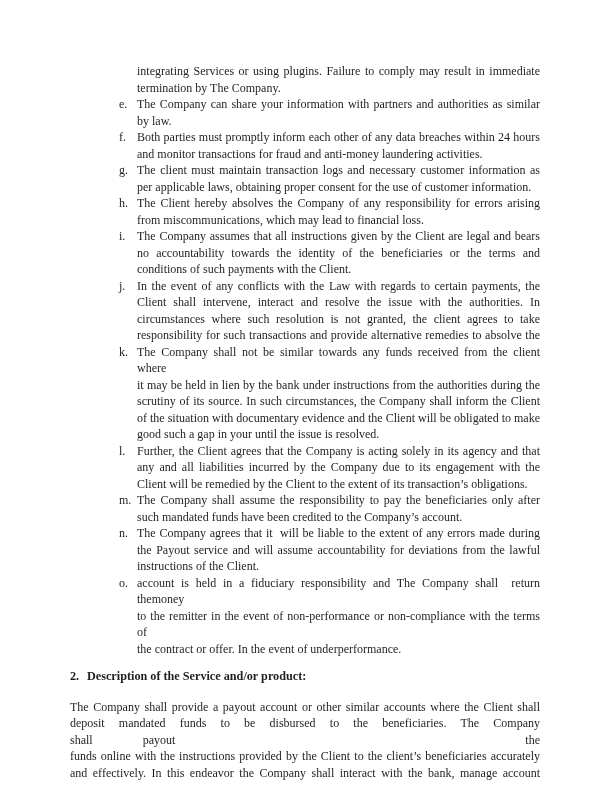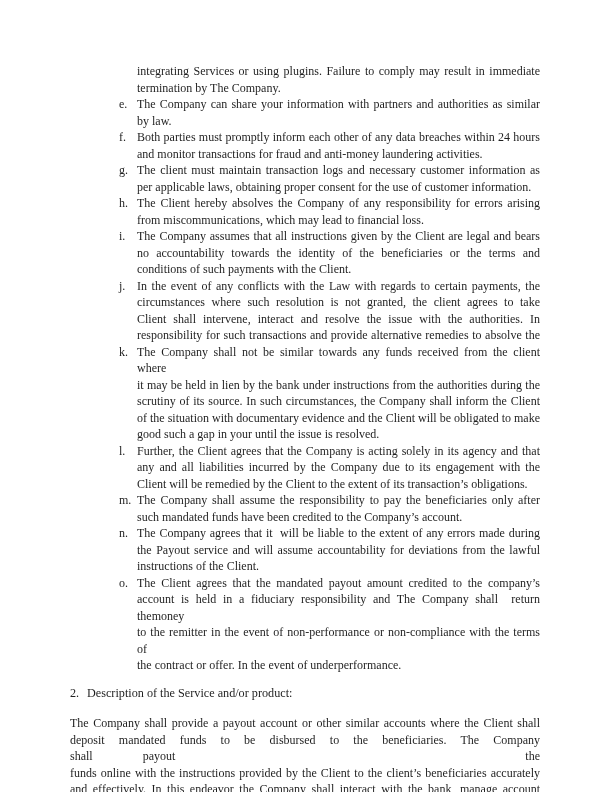--- a/index.html
+++ b/index.html
@@ -36,21 +36,21 @@
     padding-left: 67px;
   }
   .list-item .marker {
     position: absolute;
     left: 49px; top: 0;
     font-size: 12px;
     line-height: 16.5px;
   }
   .heading {
     margin-top: 11px;
-    font-weight: normal;
+    font-weight: bold;
     font-size: 12.2px;
     line-height: 16.5px;
   }
   .heading .h-num { display: inline-block; min-width: 17px; }
   .closing { margin-top: 14px; }
 </style>
 </head>
 <body>
 
 <div id="page">
@@ -84,22 +84,22 @@
         </div>
         <div class="list-item">
           <span class="marker">i.</span>
           <div class="line">The Company assumes that all instructions given by the Client are legal and bears</div>
           <div class="line">no accountability towards the identity of the beneficiaries or the terms and</div>
           <div class="line last">conditions of such payments with the Client.</div>
         </div>
         <div class="list-item">
           <span class="marker">j.</span>
           <div class="line">In the event of any conflicts with the Law with regards to certain payments, the</div>
+          <div class="line">Client shall intervene, interact and resolve the issue with the authorities. In</div>
           <div class="line">circumstances where such resolution is not granted, the client agrees to take</div>
-          <div class="line">Client shall intervene, interact and resolve the issue with the authorities. In</div>
           <div class="line">responsibility for such transactions and provide alternative remedies to absolve the</div>
         </div>
         <div class="list-item">
           <span class="marker">k.</span>
           <div class="line">The Company shall not be similar towards any funds received from the client where</div>
           <div class="line">it may be held in lien by the bank under instructions from the authorities during the</div>
           <div class="line">scrutiny of its source. In such circumstances, the Company shall inform the Client</div>
           <div class="line">of the situation with documentary evidence and the Client will be obligated to make</div>
           <div class="line last">good such a gap in your until the issue is resolved.</div>
         </div>
@@ -115,21 +115,20 @@
           <div class="line last">such mandated funds have been credited to the Company’s account.</div>
         </div>
         <div class="list-item">
           <span class="marker">n.</span>
           <div class="line">The Company agrees that it&nbsp;&nbsp;will be liable to the extent of any errors made during</div>
           <div class="line">the Payout service and will assume accountability for deviations from the lawful</div>
           <div class="line last">instructions of the Client.</div>
         </div>
         <div class="list-item">
           <span class="marker">o.</span>
-          <div class="line">The Client agrees that the mandated payout amount credited to the company’s</div>
           <div class="line">account is held in a fiduciary responsibility and The Company shall&nbsp;&nbsp;return themoney</div>
           <div class="line">to the remitter in the event of non-performance or non-compliance with the terms of</div>
           <div class="line last">the contract or offer. In the event of underperformance.</div>
         </div>
       </div>
 
     <div class="heading">
       <span class="h-num">2.</span><span class="h-text">Description of the Service and/or product:</span>
     </div>
 

